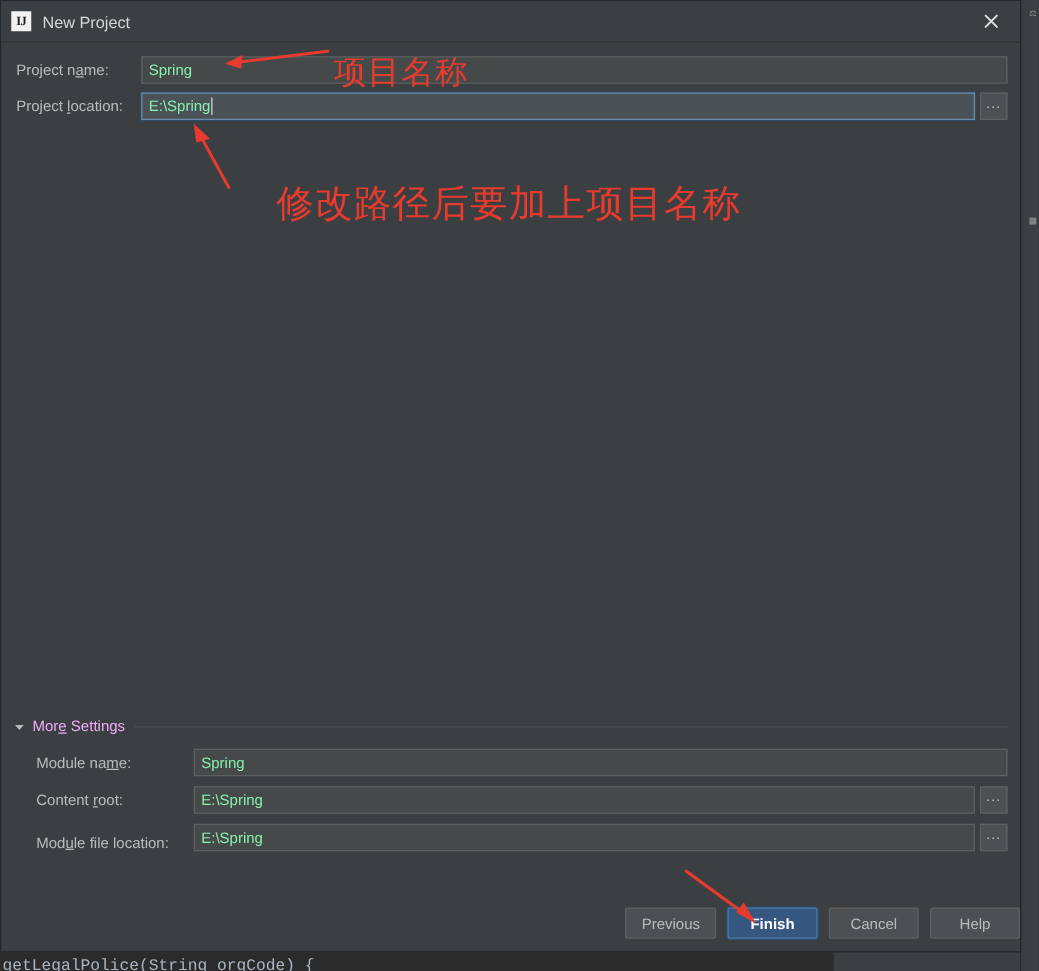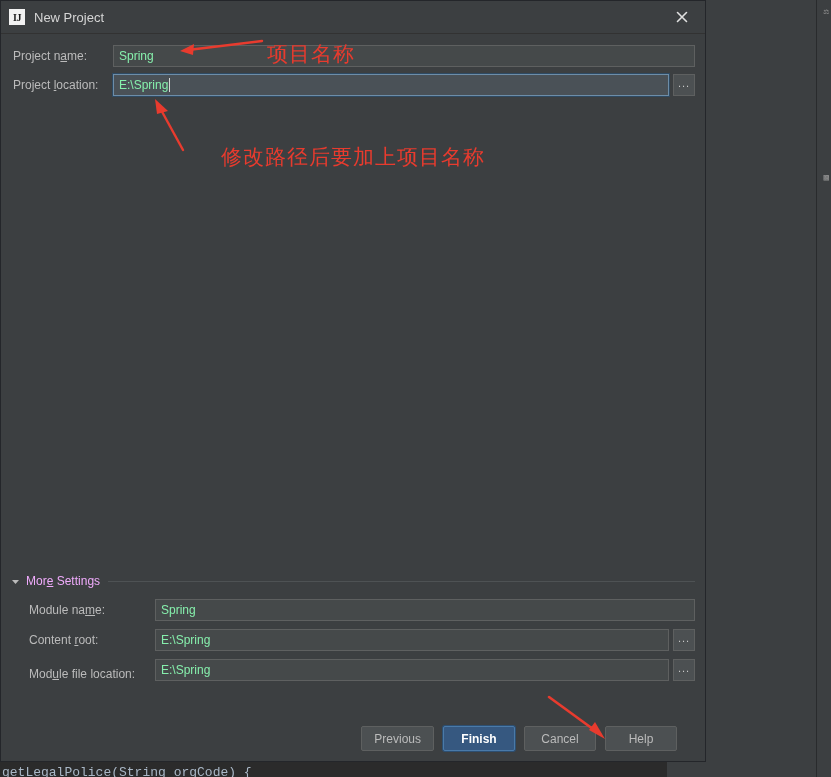--- a/index.html
+++ b/index.html
@@ -59,21 +59,21 @@
     left: 2px;
     top: 7px;
     color: #a9b7c6;
   }
 
   
   #dialog {
     position: absolute;
     left: 0;
     top: 0;
-    width: 706px;
+    width: 817px;
     height: 762px;
     background: #3c3f41;
     border: 1px solid #24262a;
     box-sizing: border-box;
     display: flex;
     flex-direction: column;
   }
 
   
   #title-bar {
@@ -243,21 +243,21 @@
   #row-module-file { top: 625px; left: 28px; align-items: flex-end; }
   #row-project-format { top: 655px; left: 28px; }
   #row-module-name .field-label,
   #row-content-root .field-label,
   #row-module-file .field-label,
   #row-project-format .field-label { width: 126px; }
 
   
   #button-bar {
     position: absolute;
-    right: 28px;
+    right: 0;
     bottom: 10px;
     display: flex;
     align-items: flex-start;
     gap: 9px;
   }
   .dlg-button {
     min-width: 72px;
     height: 25px;
     padding: 0 12px;
     background: #4c5052;
@@ -277,27 +277,27 @@
     color: #ffffff;
     font-weight: bold;
     box-shadow: 0 0 0 1px #2d4f72;
   }
 
   
   .annotation {
     position: absolute;
     color: #e83b2e;
     font-family: "DejaVu Sans", sans-serif;
-    font-size: 21px;
+    font-size: 26px;
     white-space: nowrap;
     letter-spacing: 1px;
     pointer-events: none;
   }
   #annotation-project-name { left: 267px; top: 40px; }
-  #annotation-path-note { left: 221px; top: 143px; font-size: 21px; }
+  #annotation-path-note { left: 221px; top: 143px; font-size: 30px; }
 
   .arrow-svg {
     position: absolute;
     pointer-events: none;
   }
   #arrow-to-name { left: 176px; top: 36px; }
   #arrow-to-location { left: 150px; top: 98px; }
   #arrow-to-finish { left: 545px; top: 694px; }
 </style>
 </head>

